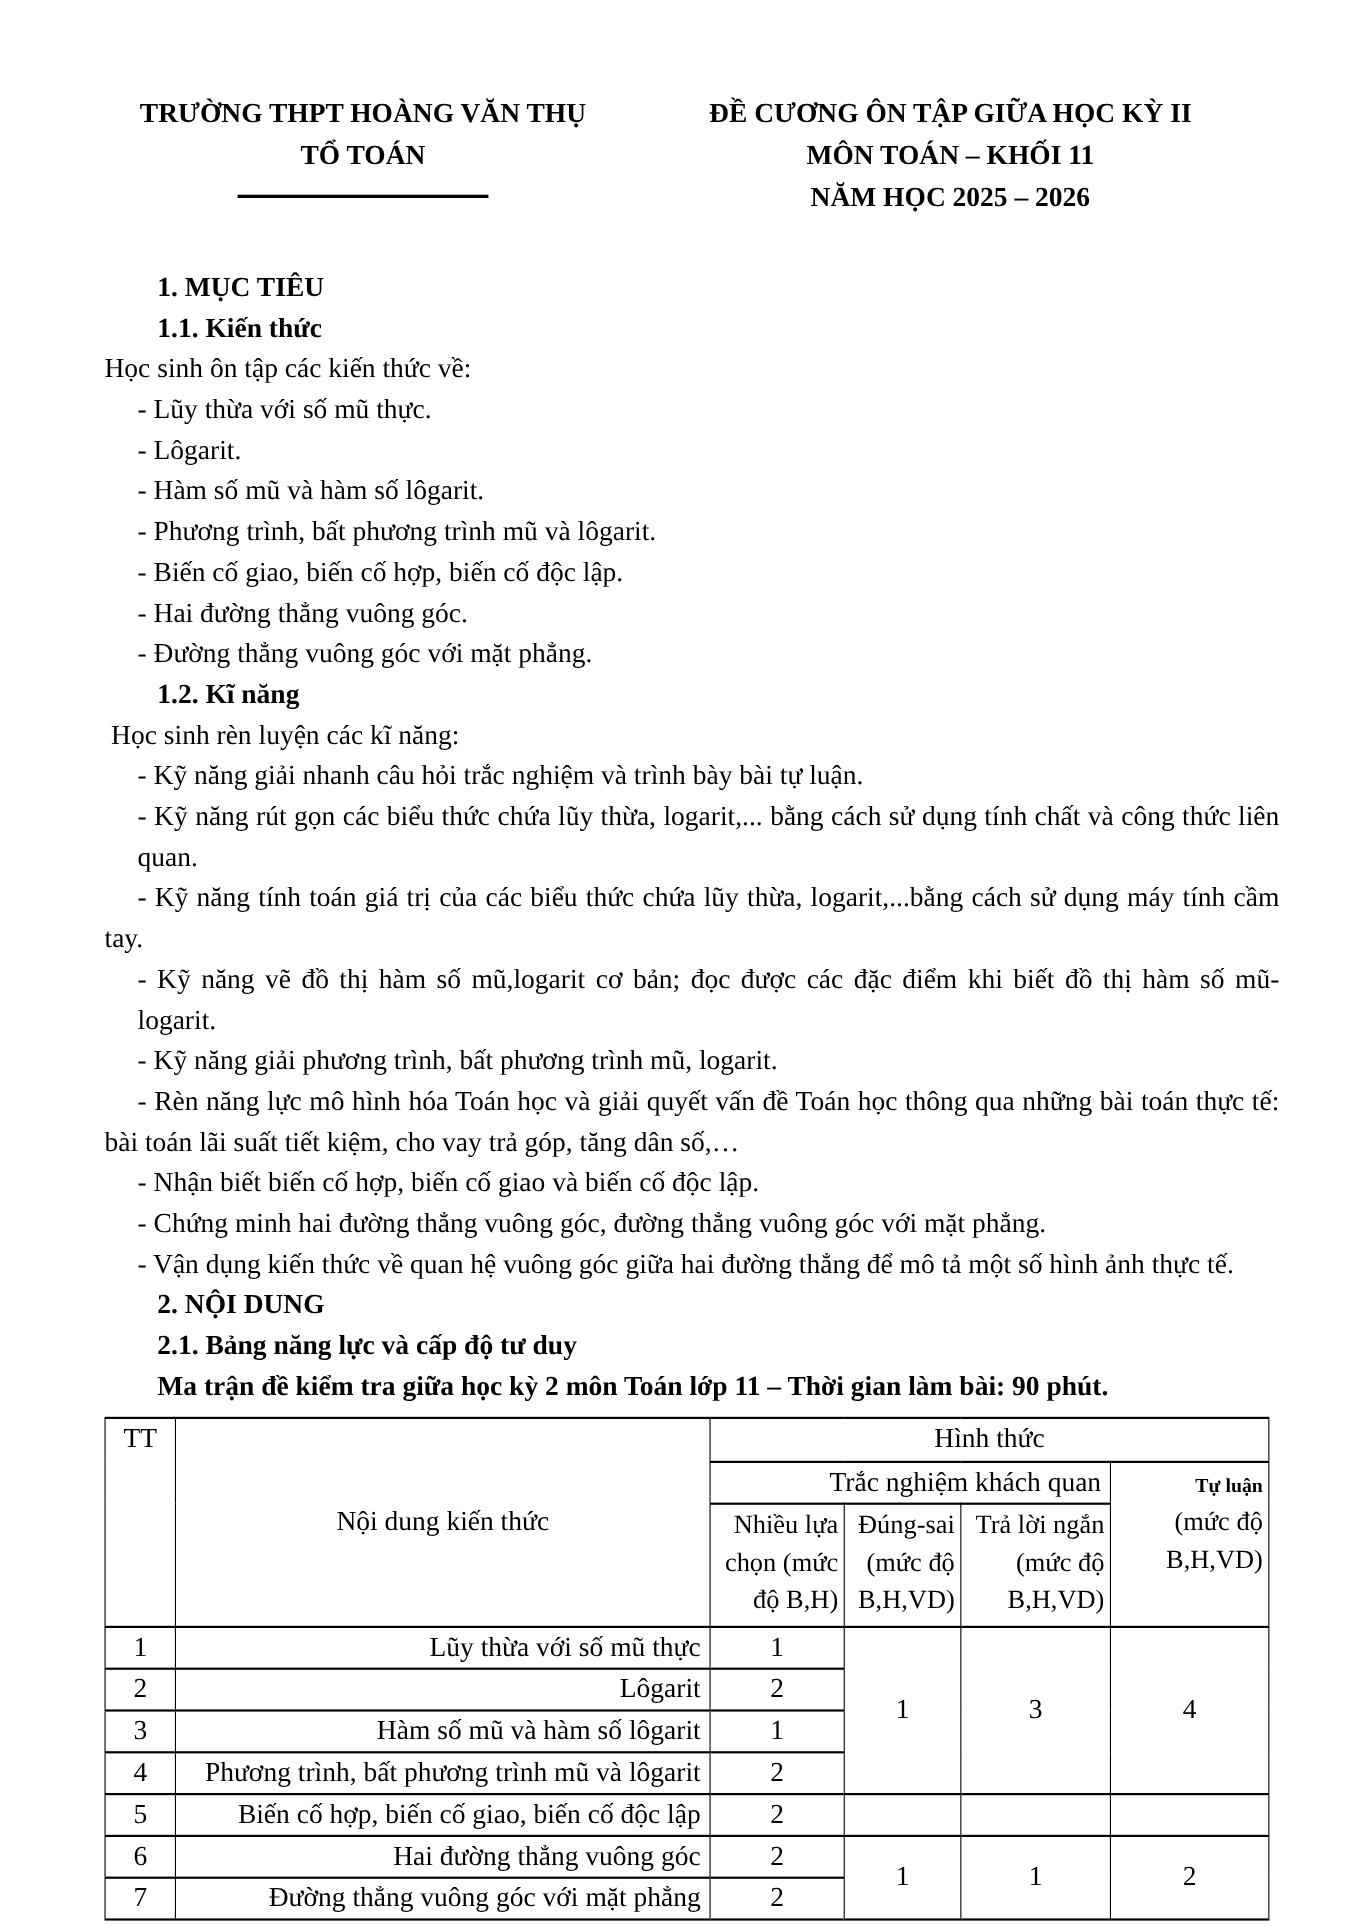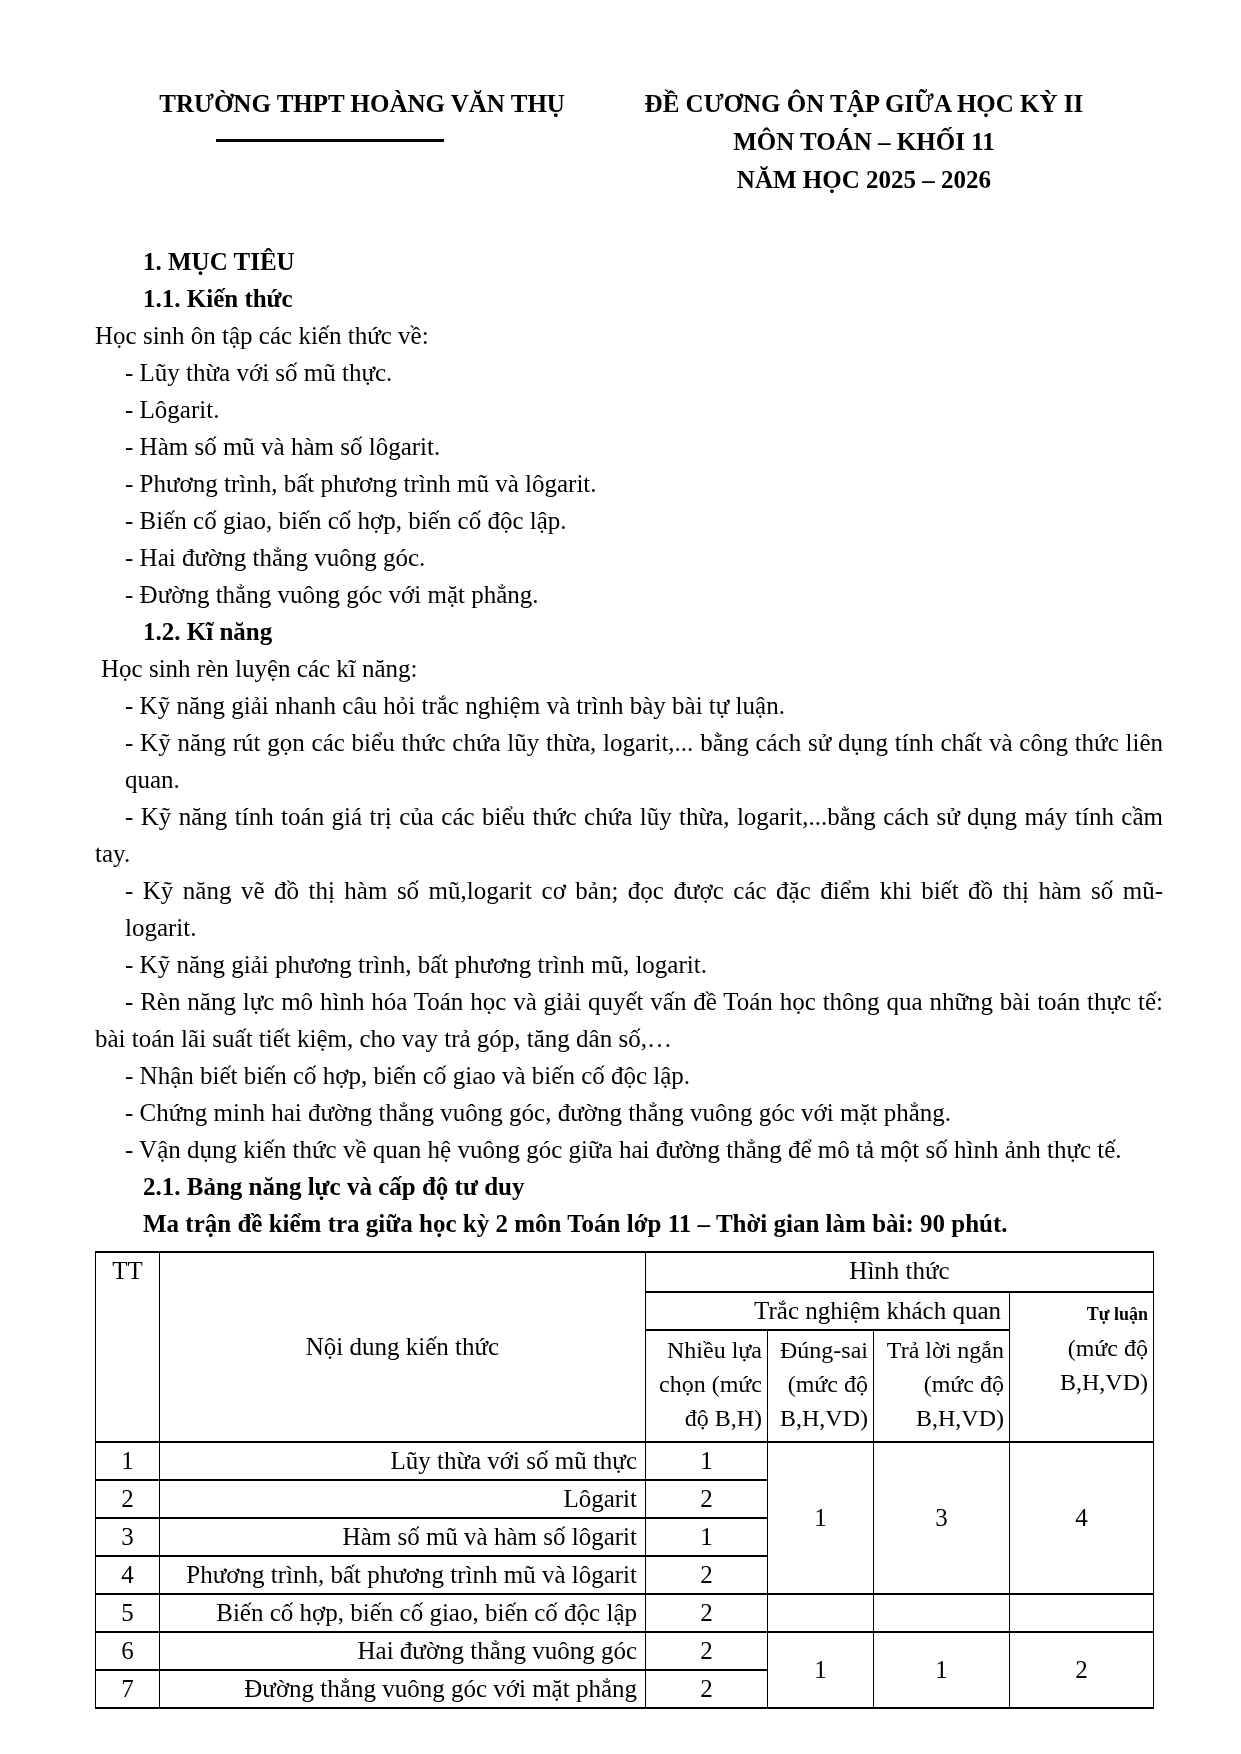--- a/index.html
+++ b/index.html
@@ -3,21 +3,21 @@
 <meta charset="utf-8">
 <style>
   * { margin:0; padding:0; box-sizing:border-box; }
   html,body { background:#888; }
   .page {
     width:1241px; height:1754px; background:#ffffff; color:#000;
     font-family:"Liberation Serif", serif; font-size:25px; line-height:37px;
     padding:85px 78px 0 95px; margin:0 auto; position:relative; overflow:hidden;
   }
   .hdr { display:flex; width:100%; }
-  .hdr-left { width:44%; text-align:right; font-weight:bold; line-height:38px; }
+  .hdr-left { width:44%; text-align:center; font-weight:bold; line-height:38px; }
   .hdr-right { width:56%; text-align:center; font-weight:bold; line-height:38px; }
   .hdr-rule { width:228px; height:0; border-bottom:3px solid #000; margin:16px auto 0 auto; }
   .content { margin-top:44px; }
   .b { font-weight:bold;margin-left:48px; }
   p { text-align:justify; }
   .ind  { padding-left:30px; }          
   .find { text-indent:30px; }           
   .intro2 { padding-left:6px; }
   
   table.matrix {
@@ -44,20 +44,21 @@
   .brow  { height:35px; }
 </style>
 </head>
 <body>
 
 <div class="page">
 
   <div class="hdr">
     <div class="hdr-left">
       <div>TRƯỜNG THPT HOÀNG VĂN THỤ</div>
+      <div>TỔ TOÁN</div>
       <div class="hdr-rule"></div>
     </div>
     <div class="hdr-right">
       <div>ĐỀ CƯƠNG ÔN TẬP GIỮA HỌC KỲ II</div>
       <div>MÔN TOÁN – KHỐI 11</div>
       <div>NĂM HỌC 2025 – 2026</div>
     </div>
   </div>
 
   <div class="content">
@@ -78,20 +79,21 @@
     <p class="ind">- Kỹ năng giải nhanh câu hỏi trắc nghiệm và trình bày bài tự luận.</p>
     <p class="ind">- Kỹ năng rút gọn các biểu thức chứa lũy thừa, logarit,... bằng cách sử dụng tính chất và công thức liên quan.</p>
     <p class="find">- Kỹ năng tính toán giá trị của các biểu thức chứa lũy thừa, logarit,...bằng cách sử dụng máy tính cầm tay.</p>
     <p class="ind">- Kỹ năng vẽ đồ thị hàm số mũ,logarit cơ bản; đọc được các đặc điểm khi biết đồ thị hàm số mũ-logarit.</p>
     <p class="ind">- Kỹ năng giải phương trình, bất phương trình mũ, logarit.</p>
     <p class="find">- Rèn năng lực mô hình hóa Toán học và giải quyết vấn đề Toán học thông qua những bài toán thực tế: bài toán lãi suất tiết kiệm, cho vay trả góp, tăng dân số,…</p>
     <p class="ind">- Nhận biết biến cố hợp, biến cố giao và biến cố độc lập.</p>
     <p class="ind">- Chứng minh hai đường thẳng vuông góc, đường thẳng vuông góc với mặt phẳng.</p>
     <p class="ind">- Vận dụng kiến thức về quan hệ vuông góc giữa hai đường thẳng để mô tả một số hình ảnh thực tế.</p>
 
+    <p class="b">2. NỘI DUNG</p>
     <p class="b">2.1. Bảng năng lực và cấp độ tư duy</p>
     <p class="b">Ma trận đề kiểm tra giữa học kỳ 2 môn Toán lớp 11 – Thời gian làm bài: 90 phút.</p>
 
     <table class="matrix">
       <colgroup>
         <col class="c-tt">
           <col class="c-nd">
           <col class="c-mc">
           <col class="c-ds">
           <col class="c-tln">

